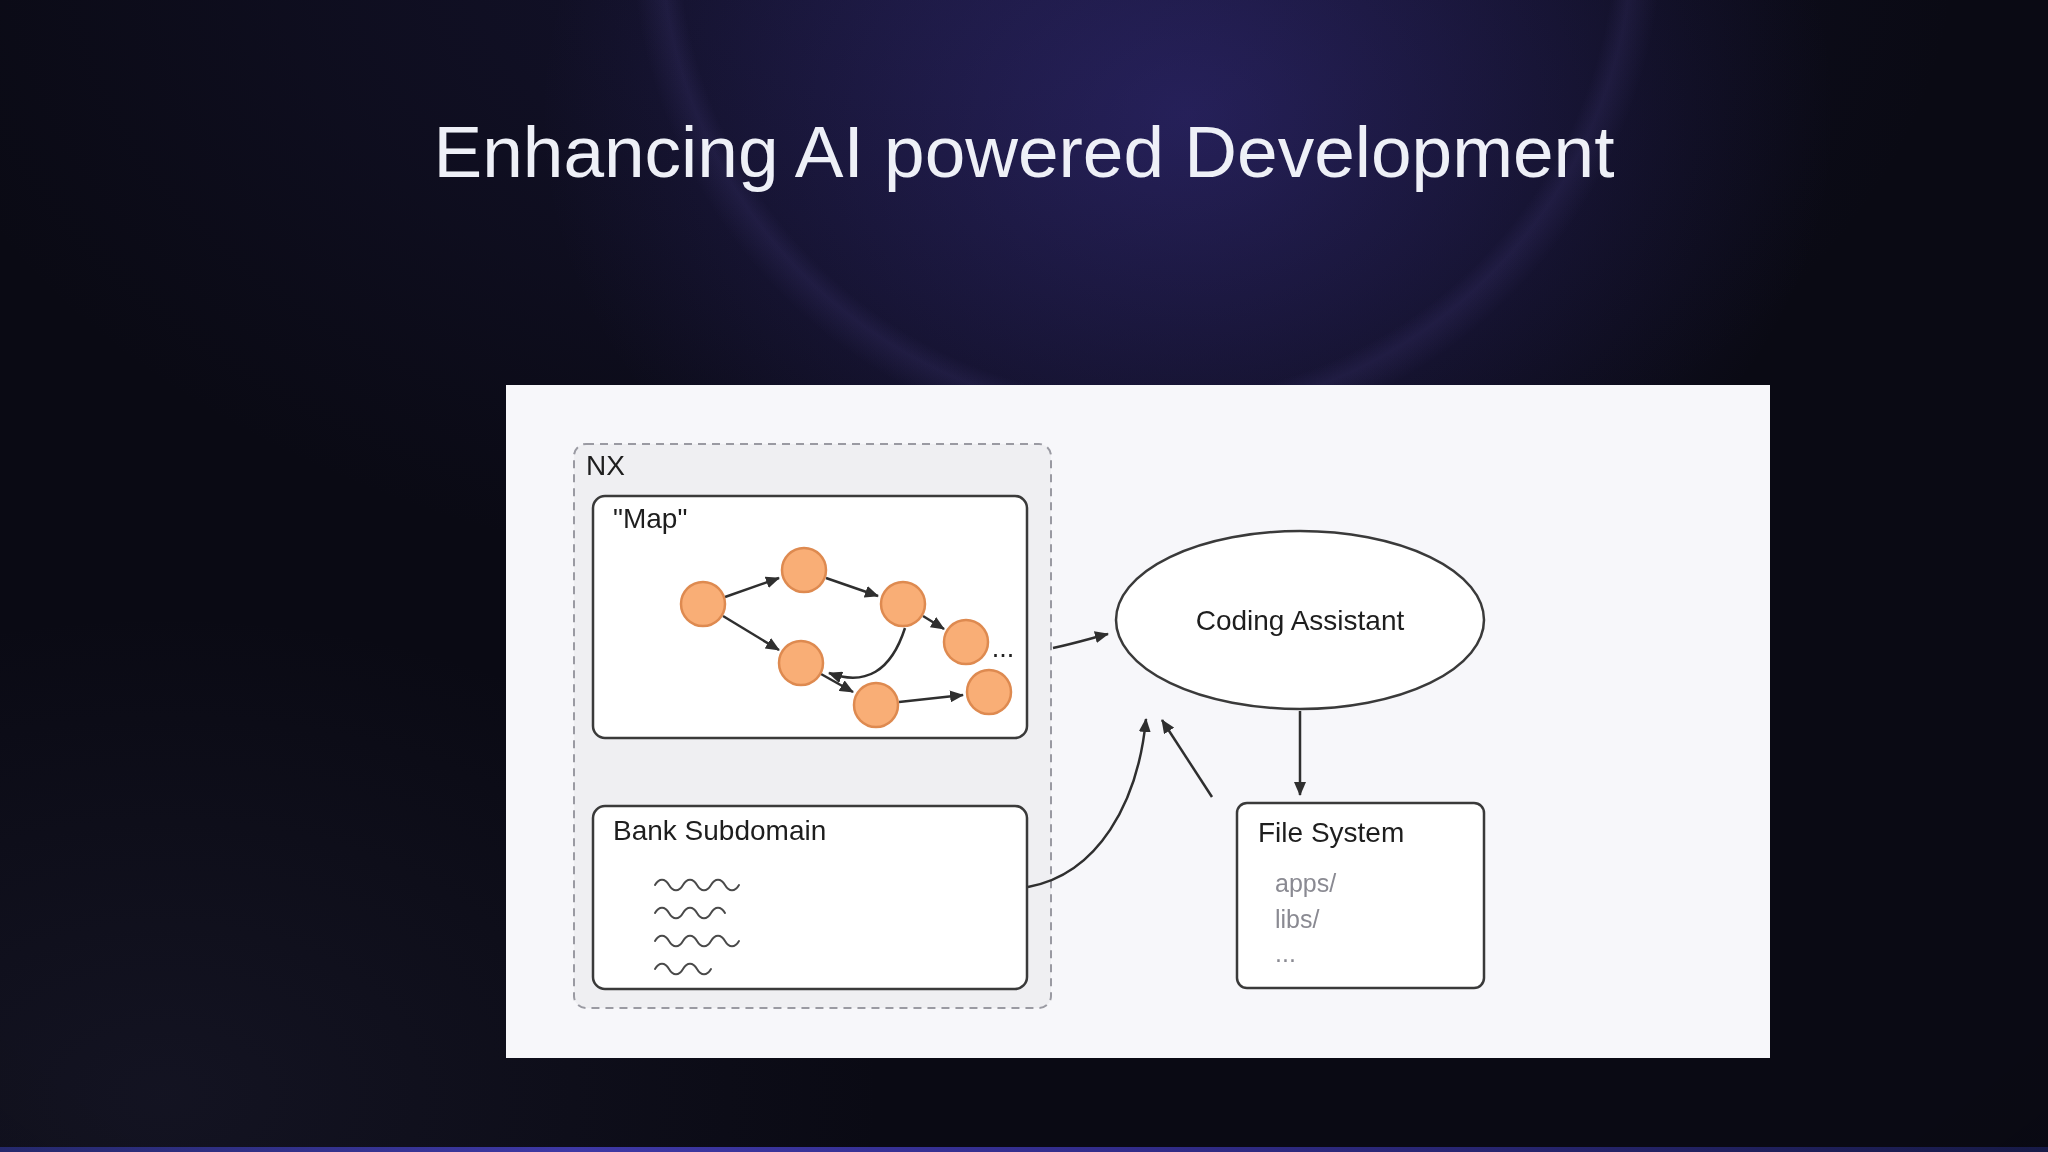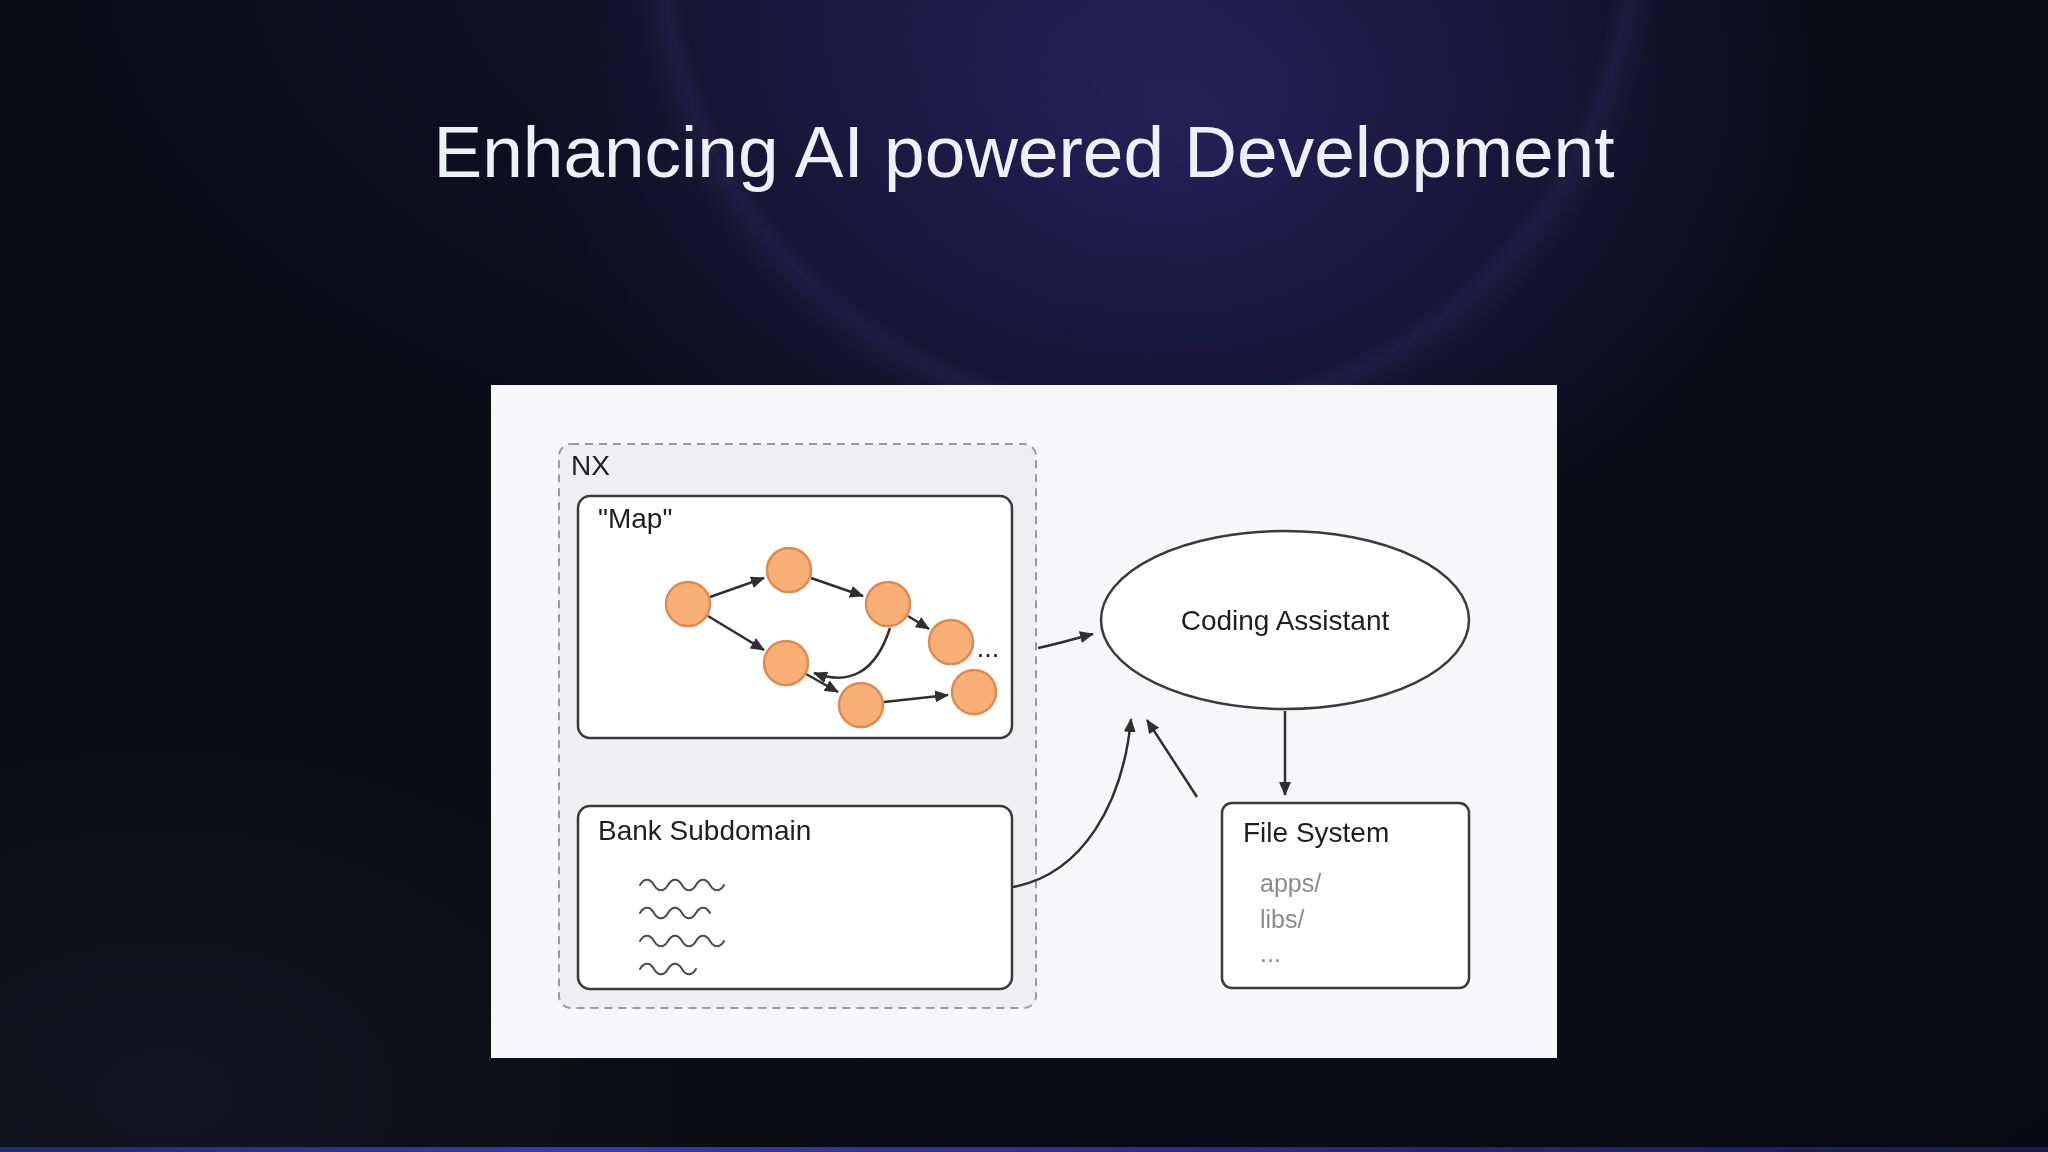--- a/index.html
+++ b/index.html
@@ -40,23 +40,23 @@
   }
   .subtitle {
     margin-top: 10px;
     font-size: 73px;
     line-height: 1.15;
     font-weight: 400;
     color: #eef0f7;
   }
   .panel {
     position: absolute;
-    left: 491px;
+    left: 506px;
     top: 385px;
-    width: 1066px;
+    width: 1264px;
     height: 673px;
     background: #f7f7fa;
     z-index: 2;
   }
   .panel svg { display: block; }
   svg text {
     font-family: "Liberation Sans", sans-serif;
     fill: #1e1e1e;
   }
   .box-label { font-size: 28px; }

